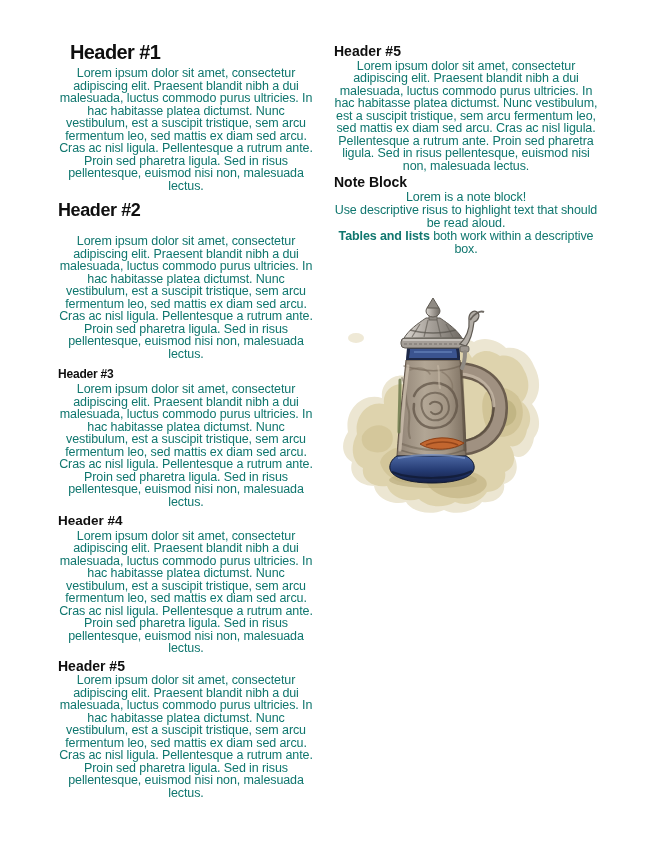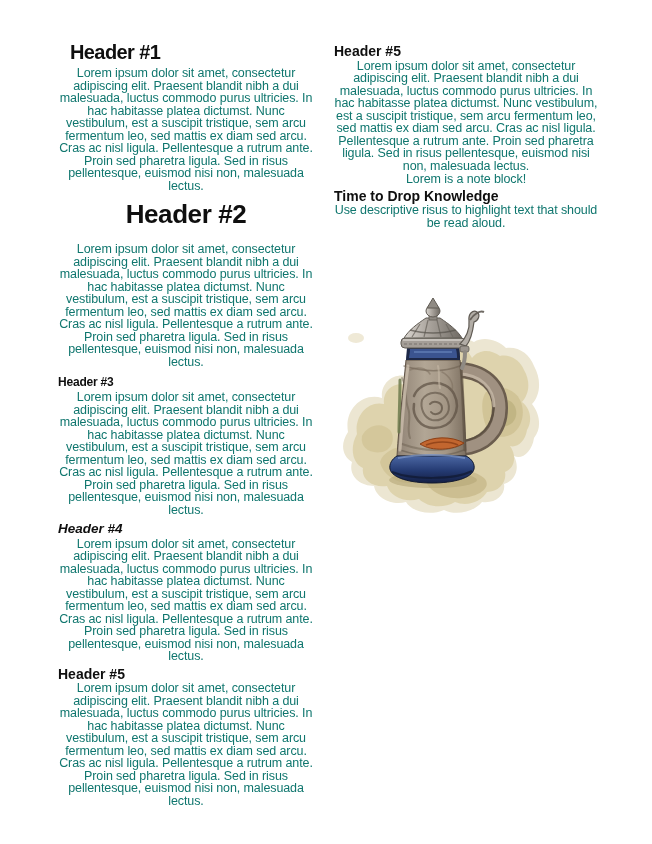--- a/index.html
+++ b/index.html
@@ -19,23 +19,23 @@
   p.body-text {
     font-size: 12.5px;
     line-height: 1.0;
     letter-spacing: -0.1px;
     margin: 1px 0 0 0;
     color: #0f766e;
     text-align: center;
   }
   h1, h2, h3, h4, h5 { color: #0f0f0f; font-weight: 700; }
   h1 { font-size: 20px;   margin: 2px 12px 5px;  letter-spacing: -0.6px; line-height: 1.0; }
-  h2 { font-size: 26px;   margin: 9px 0 16px;  letter-spacing: -0.4px; line-height: 1.0; text-align: center; }
+  h2 { font-size: 18px;   margin: 9px 0 16px;  letter-spacing: -0.4px; line-height: 1.0; }
   h3 { font-size: 12px;   margin: 8px 0 3px;  letter-spacing: -0.2px; line-height: 1.0; }
-  h4 { font-size: 13.5px; margin: 6px 0 2px;  line-height: 1.0; font-style: italic; }
+  h4 { font-size: 13.5px; margin: 6px 0 2px;  line-height: 1.0; }
   h5 { font-size: 14px;   margin: 4px 0 1px;  line-height: 1.05; }
   .col-right h5.block-title { margin: 3px 0 0; }
   .bold-lead { font-weight: 700; }
 
   .illustration {
     position: absolute;
     left: 334px; top: 296px;
     width: 300px; height: 230px;
   }
 </style>
@@ -59,24 +59,25 @@
   <h5>Header #5</h5>
   <p class="body-text">Lorem ipsum dolor sit amet, consectetur adipiscing elit. Praesent blandit nibh a dui malesuada, luctus commodo purus ultricies. In hac habitasse platea dictumst. Nunc vestibulum, est a suscipit tristique, sem arcu fermentum leo, sed mattis ex diam sed arcu. Cras ac nisl ligula. Pellentesque a rutrum ante. Proin sed pharetra ligula. Sed in risus pellentesque, euismod nisi non, malesuada lectus.</p>
 
 </div>
 
 <div class="col col-right">
 
   <h5>Header #5</h5>
   <p class="body-text">Lorem ipsum dolor sit amet, consectetur adipiscing elit. Praesent blandit nibh a dui malesuada, luctus commodo purus ultricies. In hac habitasse platea dictumst. Nunc vestibulum, est a suscipit tristique, sem arcu fermentum leo, sed mattis ex diam sed arcu. Cras ac nisl ligula. Pellentesque a rutrum ante. Proin sed pharetra ligula. Sed in risus pellentesque, euismod nisi non, malesuada lectus.</p>
 
+  <h5 class="block-title">Note Block</h5>
   <p class="body-text">Lorem is a note block!</p>
 
-  <h5 class="block-title">Time to Drop Knowledge</h5>
   <p class="body-text">Use descriptive risus to highlight text that should be read aloud.</p>
+  <p class="body-text"><span class="bold-lead">Tables and lists</span><span> both work within a descriptive box.</span></p>
 
 </div>
 
 <svg class="illustration" viewBox="0 0 300 230" xmlns="http://www.w3.org/2000/svg" aria-hidden="true">
   <defs>
     <linearGradient id="bodyGrad" x1="0" y1="0" x2="1" y2="0">
       <stop offset="0" stop-color="#8f8274"></stop>
       <stop offset="0.4" stop-color="#b2a695"></stop>
       <stop offset="0.72" stop-color="#a39685"></stop>
       <stop offset="1" stop-color="#7c6f60"></stop>

